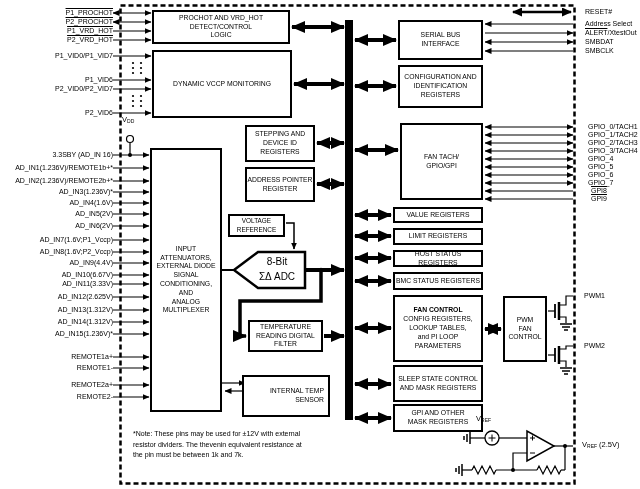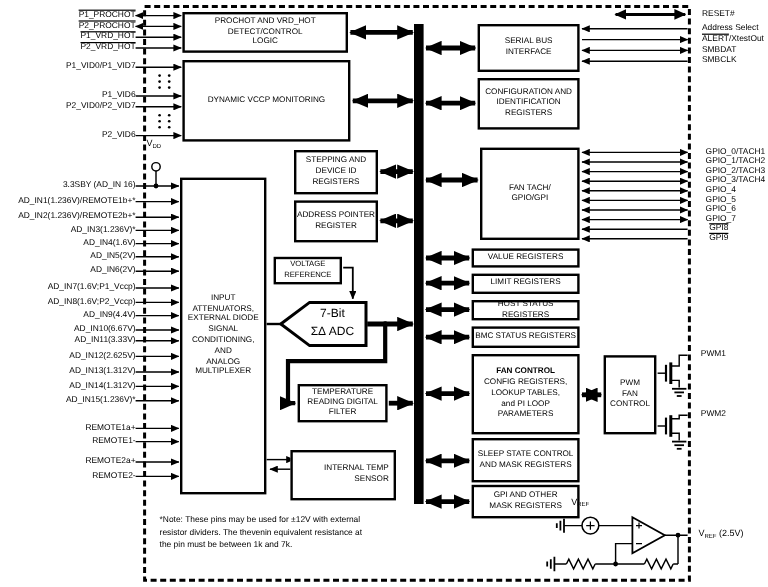--- a/index.html
+++ b/index.html
@@ -261,21 +261,21 @@
   </div>
   <div class="blk" style="left:393px;top:365px;width:90px;height:37px;">SLEEP STATE CONTROL
 AND MASK REGISTERS</div>
   <div class="blk" style="left:393px;top:404px;width:90px;height:28px;">GPI AND OTHER
 MASK REGISTERS</div>
   <div class="blk" style="left:503px;top:296px;width:44px;height:66px;">PWM
 FAN
 CONTROL</div>
 
   <div class="adc-text" style="left:250px;top:255px;width:54px;">
-    <div>7-Bit</div>
+    <div>8-Bit</div>
     <div>ΣΔ ADC</div>
   </div>
 
   <div class="pin pl ov" style="right:527px;top:9px;">P1_PROCHOT</div>
   <div class="pin pl ov" style="right:527px;top:18px;">P2_PROCHOT</div>
   <div class="pin pl ov" style="right:527px;top:27px;">P1_VRD_HOT</div>
   <div class="pin pl ov" style="right:527px;top:36px;">P2_VRD_HOT</div>
   <div class="pin pl" style="right:527px;top:52px;">P1_VID0/P1_VID7</div>
   <div class="pin pl" style="right:527px;top:76px;">P1_VID6</div>
   <div class="pin pl" style="right:527px;top:85px;">P2_VID0/P2_VID7</div>

